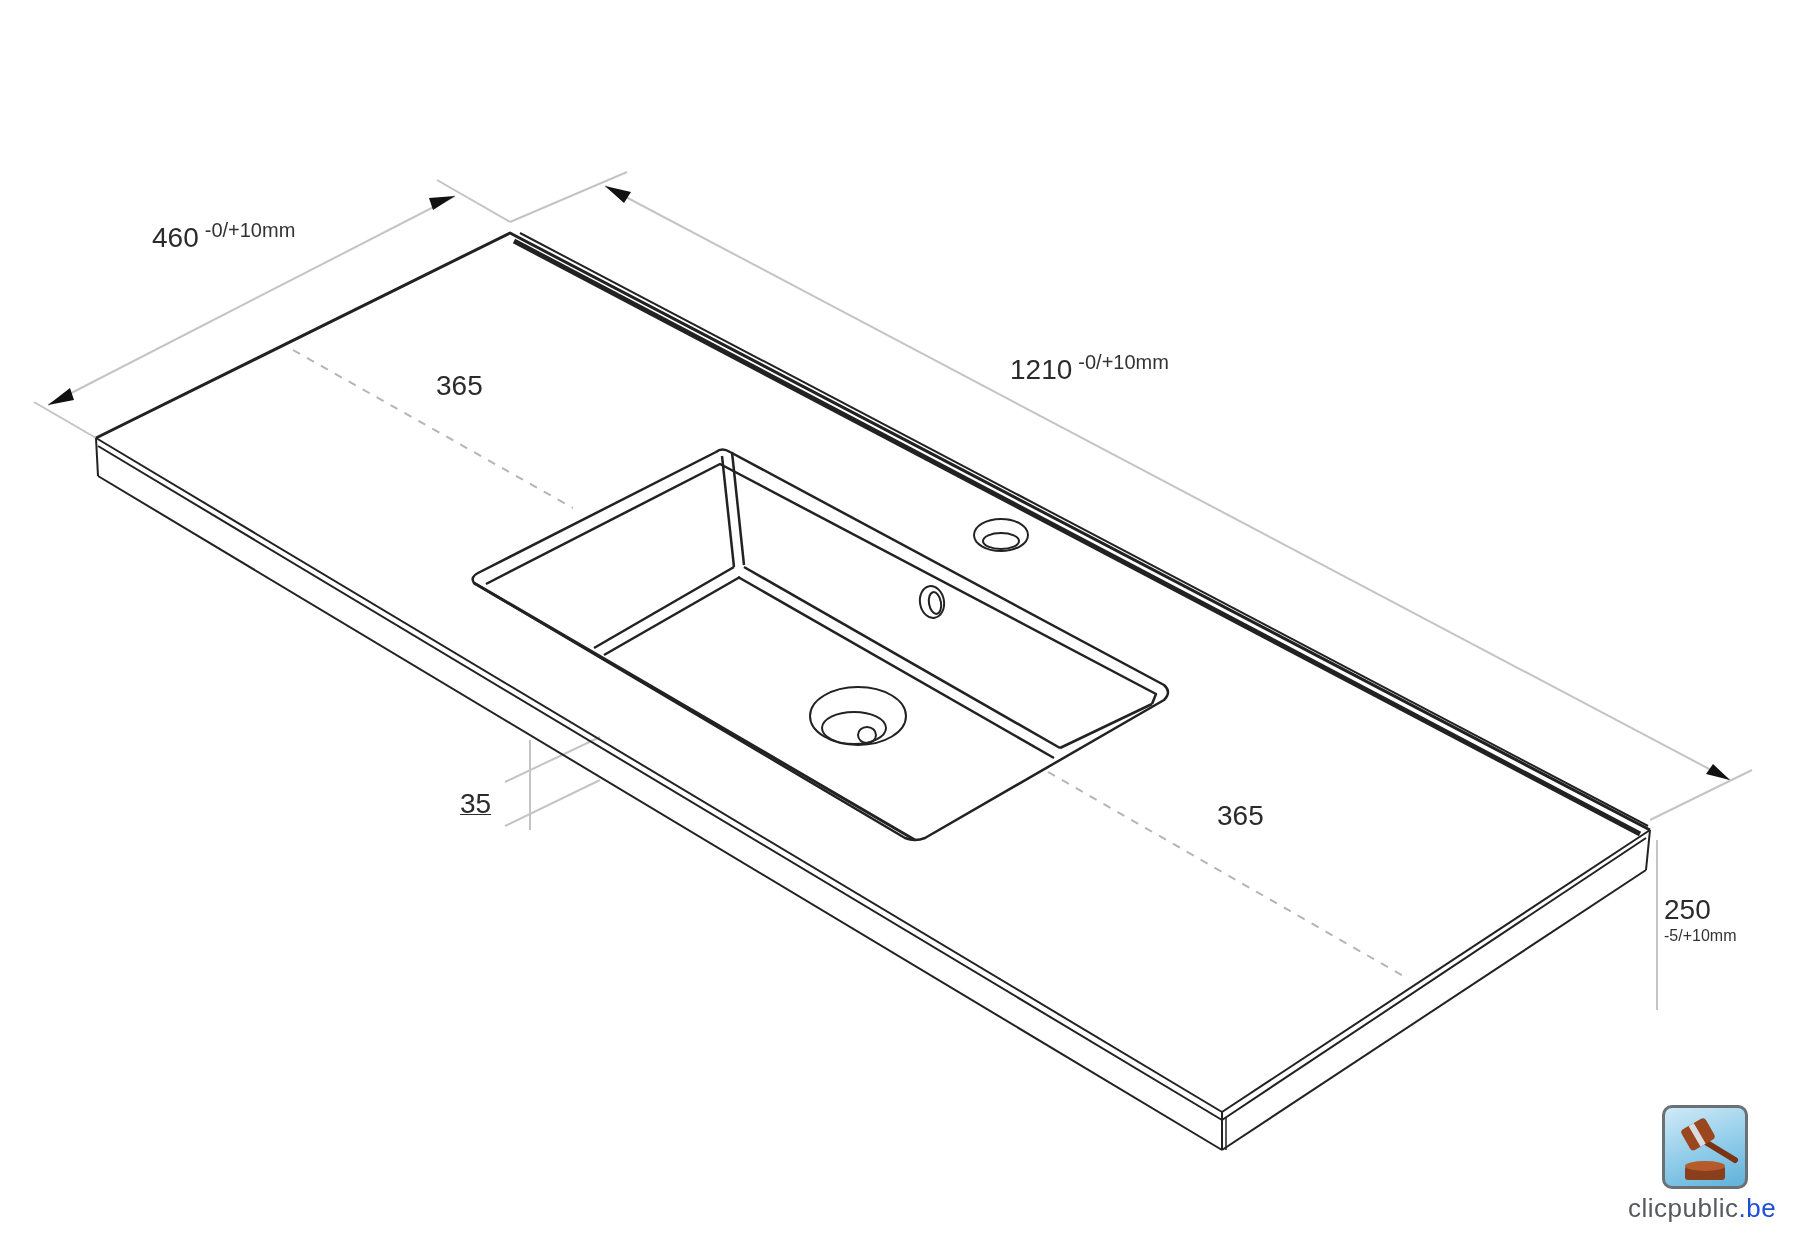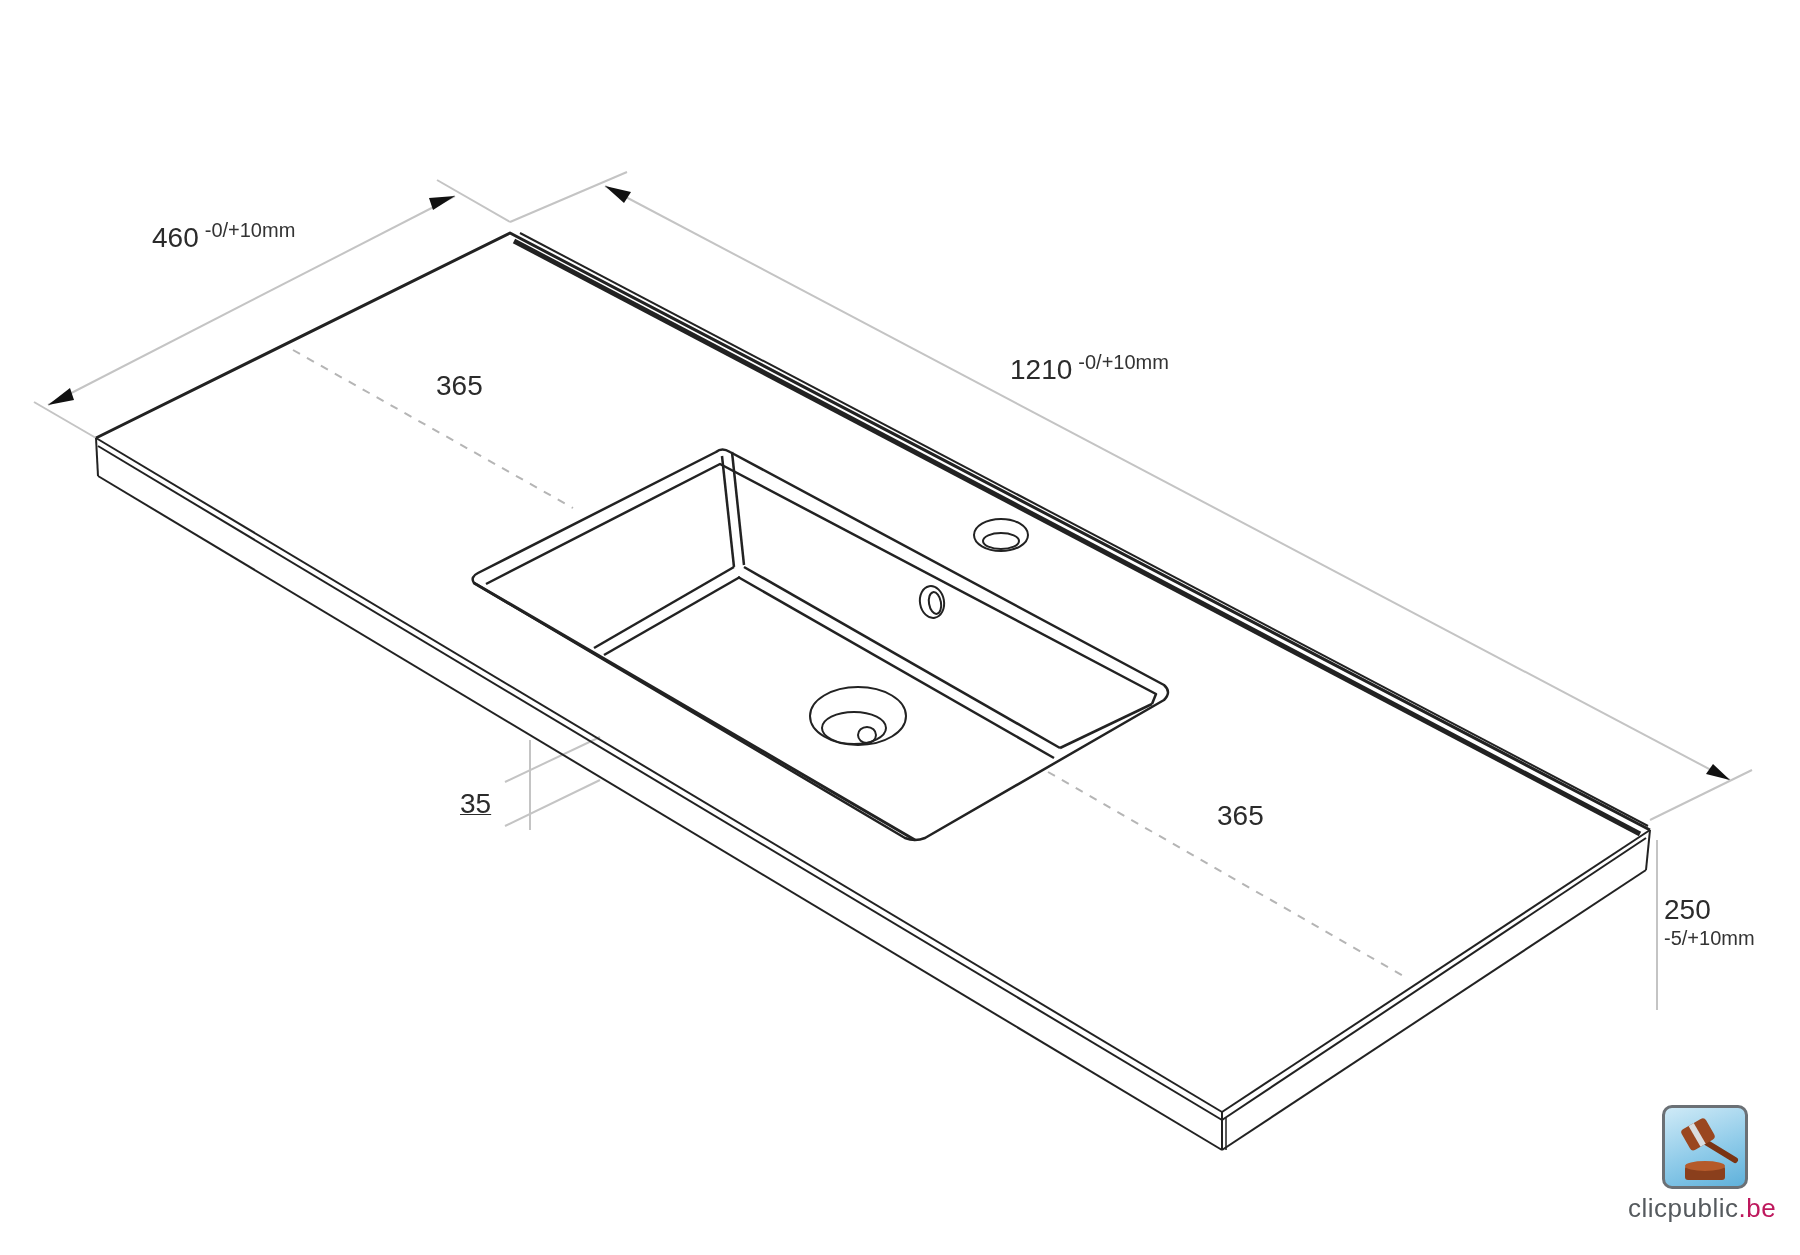--- a/index.html
+++ b/index.html
@@ -1,25 +1,25 @@
 <!DOCTYPE html>
 <html><head>
 <meta charset="utf-8">
 <style>
   html, body { margin:0; padding:0; background:#ffffff; }
   body { width:1800px; height:1255px; position:relative; overflow:hidden; font-family:"Liberation Sans", sans-serif; }
   #drawing { position:absolute; left:0; top:0; width:1800px; height:1255px; }
   .dim-label { position:absolute; color:#2b2b2b; font-family:"Liberation Sans", sans-serif; white-space:nowrap; line-height:1; }
   .dim-main { font-size:28px; }
   .dim-tol { font-size:20px; vertical-align:top; position:relative; top:-4px; margin-left:6px; color:#333;text-align:center; }
-  .dim-tol-below { display:block; font-size:20px; margin-top:4px; color:#333; }
+  .dim-tol-below { display:block; font-size:16px; margin-top:4px; color:#333; }
   .logo { position:absolute; left:1628px; top:1105px; width:172px; }
   .logo-icon { width:80px; height:78px; margin-left:34px; border-radius:10px; border:3px solid #6b7075; background:linear-gradient(160deg,#cfeaf7 0%, #8fcbe9 55%, #5fb1db 100%); position:relative; overflow:hidden; }
   .logo-text { font-size:26px; color:#555a5e; margin-top:4px; letter-spacing:0.5px; }
-  .logo-text .tld { color:#be185d; }
+  .logo-text .tld { color:#1d4ed8; }
 </style>
 </head>
 <body>
 
 <svg id="drawing" viewBox="0 0 1800 1255" xmlns="http://www.w3.org/2000/svg">
 
   <g stroke="#c4c4c4" stroke-width="2" fill="none">
 
     <line x1="34" y1="402" x2="96" y2="438"></line>
     <line x1="437" y1="180" x2="510" y2="222"></line>

